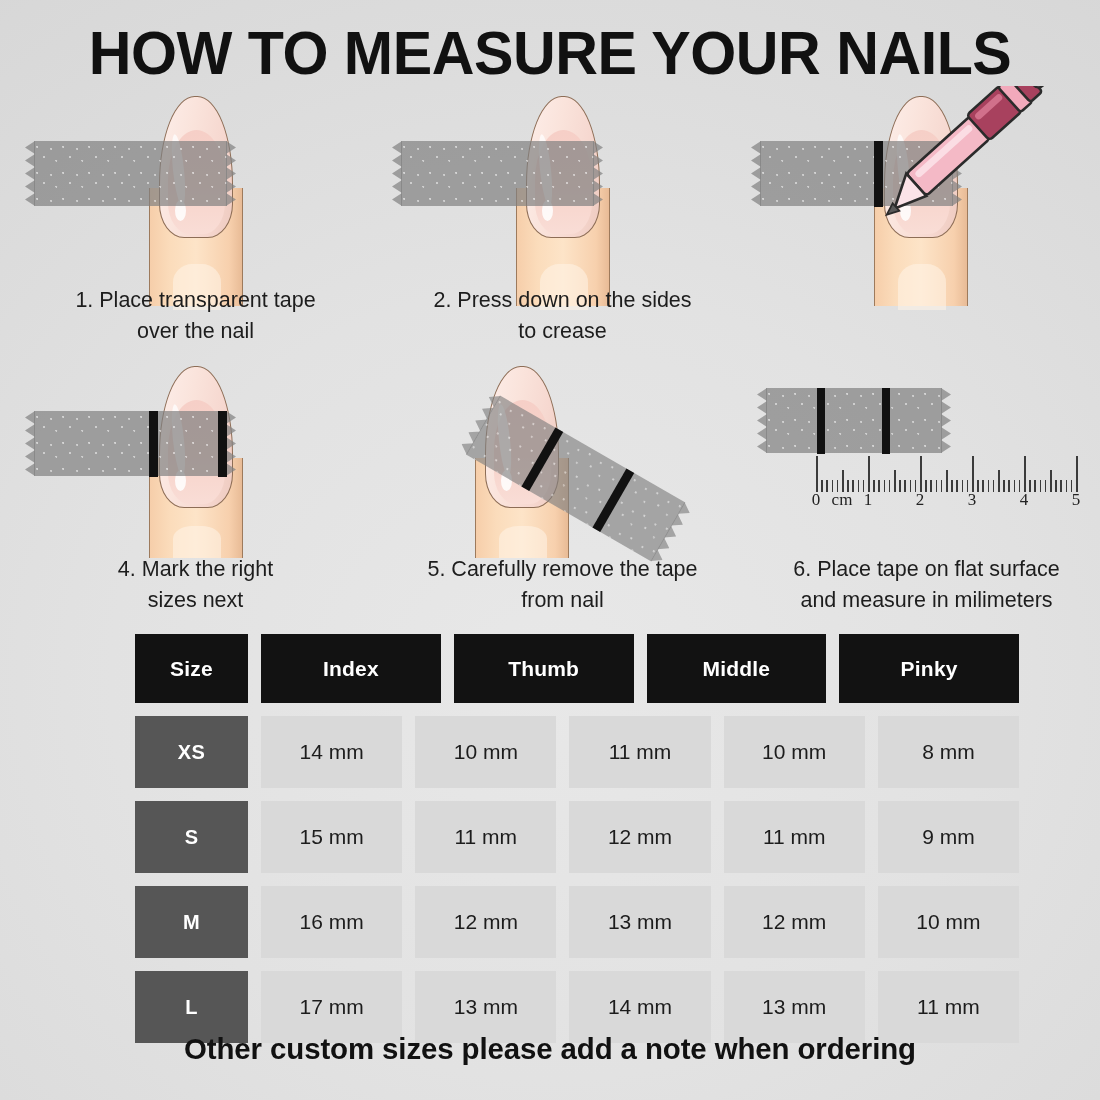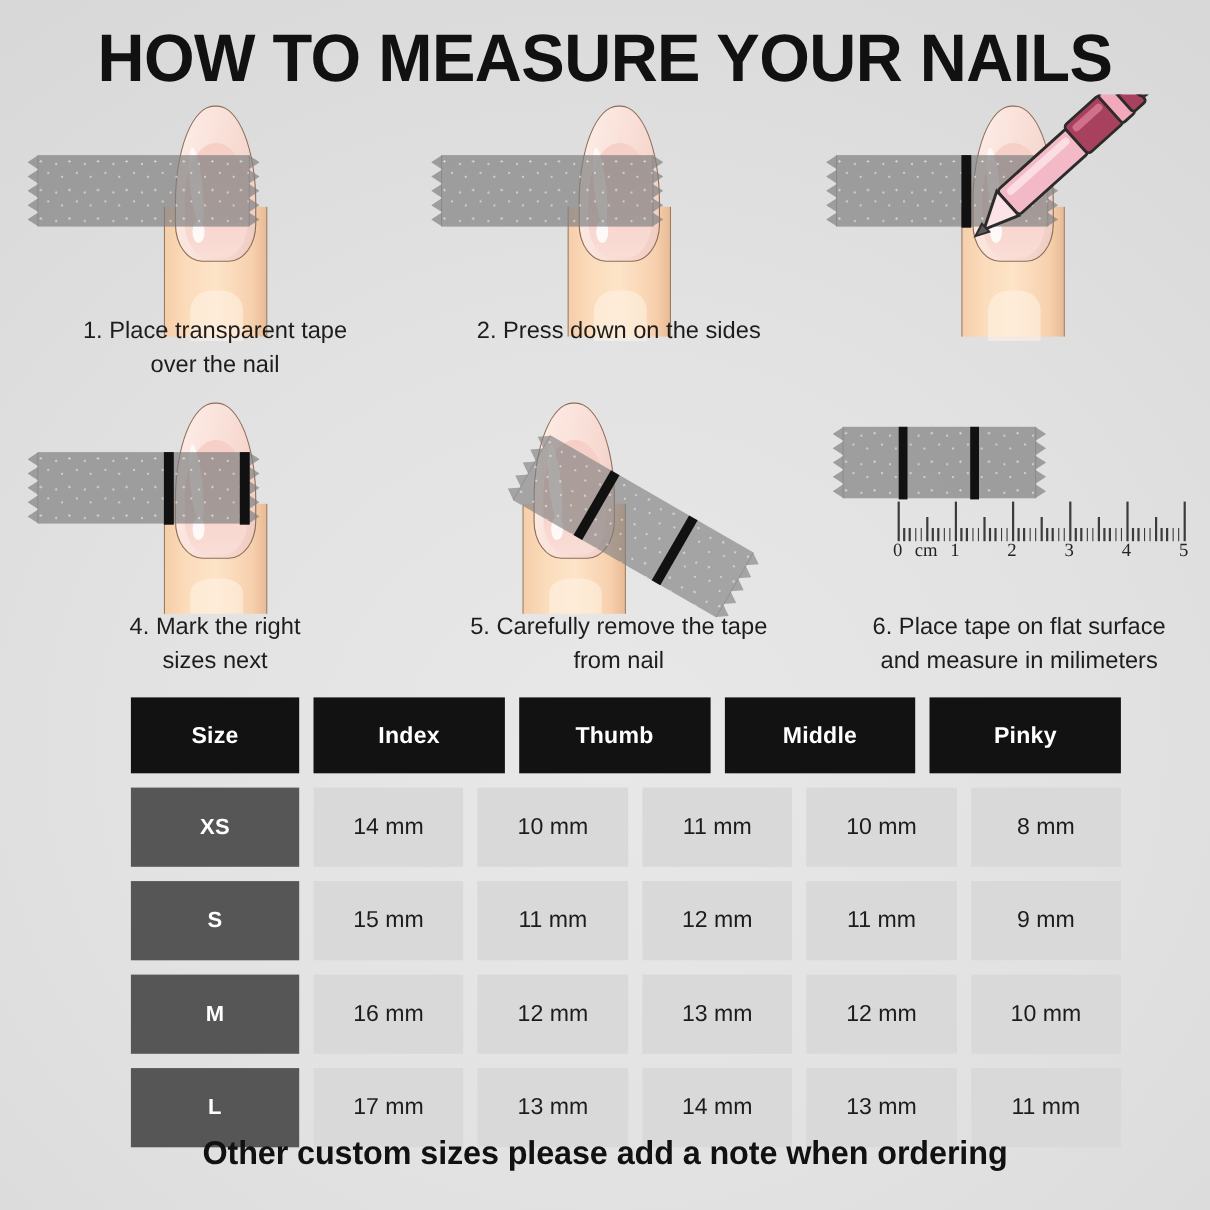--- a/index.html
+++ b/index.html
@@ -125,21 +125,21 @@
     letter-spacing: 0.2px;
   }
   .scell {
     background: #565656; color: #ffffff; font-weight: 700;
     font-size: 20px; letter-spacing: 0.4px;
   }
   .dcell {
     background: #d9d9d9; color: #1c1c1c; font-weight: 400;
     font-size: 21px;
   }
-  .col-size { width: 153px; flex: none; }
+  .col-size { width: 113px; flex: none; margin-left: 16px; }
   .col-f { flex: 1 1 0; }
   .trow.data .dcell, .trow.data .scell { height: 72px; }
 
   .footer {
     position: absolute; top: 1032px; left: 0; width: 1100px;
     text-align: center;
     font-size: 30px; font-weight: 700; color: #111111;
     letter-spacing: -0.1px;
     transform: scaleX(0.98);
   }
@@ -194,20 +194,21 @@
           <svg class="tape-zz" style="left:-9px;" viewBox="0 0 10 65" preserveAspectRatio="none">
             <polygon points="10,0 0,6.5 10,13 0,19.5 10,26 0,32.5 10,39 0,45.5 10,52 0,58.5 10,65" fill="rgba(128,128,128,0.70)"></polygon>
           </svg>
           <svg class="tape-zz" style="right:-9px;" viewBox="0 0 10 65" preserveAspectRatio="none">
             <polygon points="0,0 10,6.5 0,13 10,19.5 0,26 10,32.5 0,39 10,45.5 0,52 10,58.5 0,65" fill="rgba(128,128,128,0.70)"></polygon>
           </svg>
         </div>
       </div>
       <div class="caption" style="left:0;top:197px;width:367px;">
         <div>2. Press down on the sides</div>
+        <div>to crease</div>
       </div>
     </div>
 
     <div class="step" style="left:734px;top:0;width:366px;height:270px;">
       <div class="art">
         <div class="finger" style="left:110px;top:8px;width:130px;height:206px;">
           <div class="finger-body" style="left:18px;top:92px;width:94px;height:118px;"></div>
           <div class="finger-shade" style="left:42px;top:168px;width:48px;height:46px;"></div>
           <div class="nail-outer" style="left:28px;top:0;width:74px;height:142px;"></div>
           <div class="nail-bed" style="left:37px;top:34px;width:57px;height:104px;"></div>

